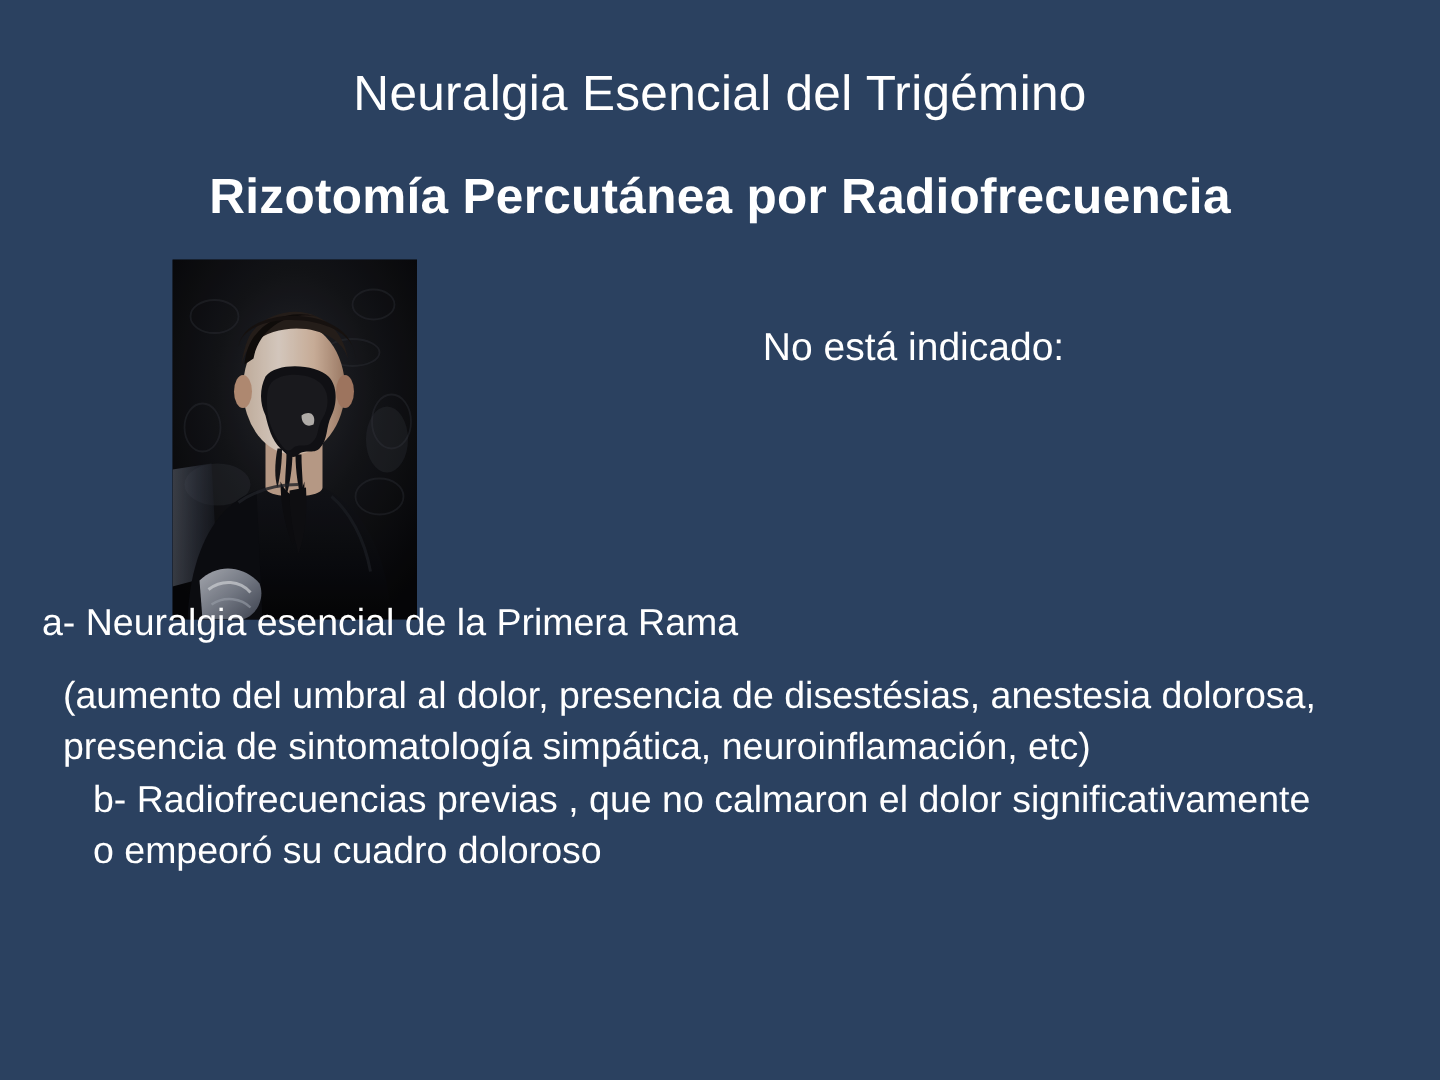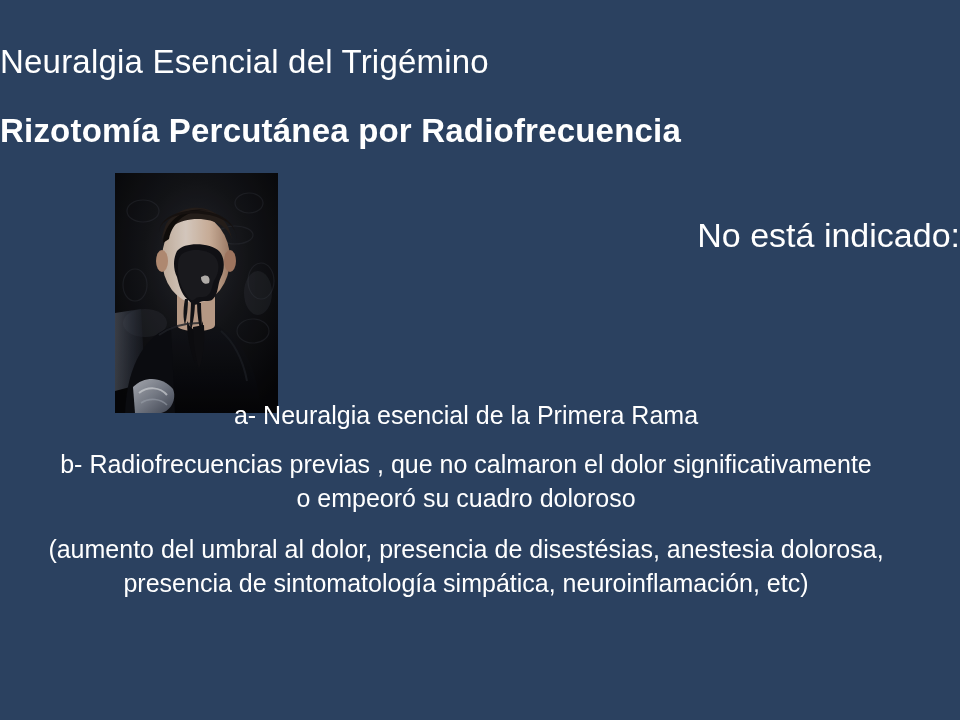--- a/index.html
+++ b/index.html
@@ -21,21 +21,21 @@
     inset: 0;
     background: #2b4160;
   }
 
   
   #title-block {
     position: absolute;
     left: 0;
     top: 44px;
     width: 960px;
-    text-align: left;
+    text-align: center;
     line-height: 1.12;
   }
   #title-line-1 {
     display: block;
     font-size: 33px;
     font-weight: 400;
     letter-spacing: 0.2px;
     color: #ffffff;
   }
   #title-line-2 {
@@ -62,33 +62,32 @@
     width: 163px;
     height: 240px;
   }
 
   
   #lead-in {
     position: absolute;
     left: 258px;
     top: 216px;
     width: 702px;
-    text-align: right;
-    font-size: 34px;
+    text-align: center;
+    font-size: 26px;
     font-weight: 400;
     color: #ffffff;
   }
 
   
   #body-block {
     position: absolute;
-    left: 16px;
+    left: 28px;
     top: 398px;
     width: 900px;
-    text-align: center;
   }
   .body-para {
     font-size: 25px;
     font-weight: 400;
     line-height: 1.38;
     color: #ffffff;
     margin: 0;
   }
   #para-a { margin-bottom: 14px; }
   #para-b { margin-bottom: 16px; padding: 0 34px; }
@@ -191,17 +190,17 @@
       <path d="M106 158 C118 168 128 186 132 208" fill="none" stroke="#1e2027" stroke-width="2" opacity="0.8"></path>
 
       <rect x="0" y="0" width="163" height="240" fill="#000" opacity="0.12"></rect>
     </svg>
   </figure>
 
   <div id="lead-in">No está indicado:</div>
 
   <div id="body-block">
     <p id="para-a" class="body-para">a- Neuralgia esencial de la Primera Rama</p>
+    <p id="para-c" class="body-para">(aumento del umbral al dolor, presencia de disestésias, anestesia dolorosa, presencia de sintomatología simpática, neuroinflamación, etc)</p>
     <p id="para-b" class="body-para">b- Radiofrecuencias previas , que no calmaron el dolor significativamente o empeoró su cuadro doloroso</p>
-    <p id="para-c" class="body-para">(aumento del umbral al dolor, presencia de disestésias, anestesia dolorosa, presencia de sintomatología simpática, neuroinflamación, etc)</p>
   </div>
 
 </div>
 
 </body></html>

